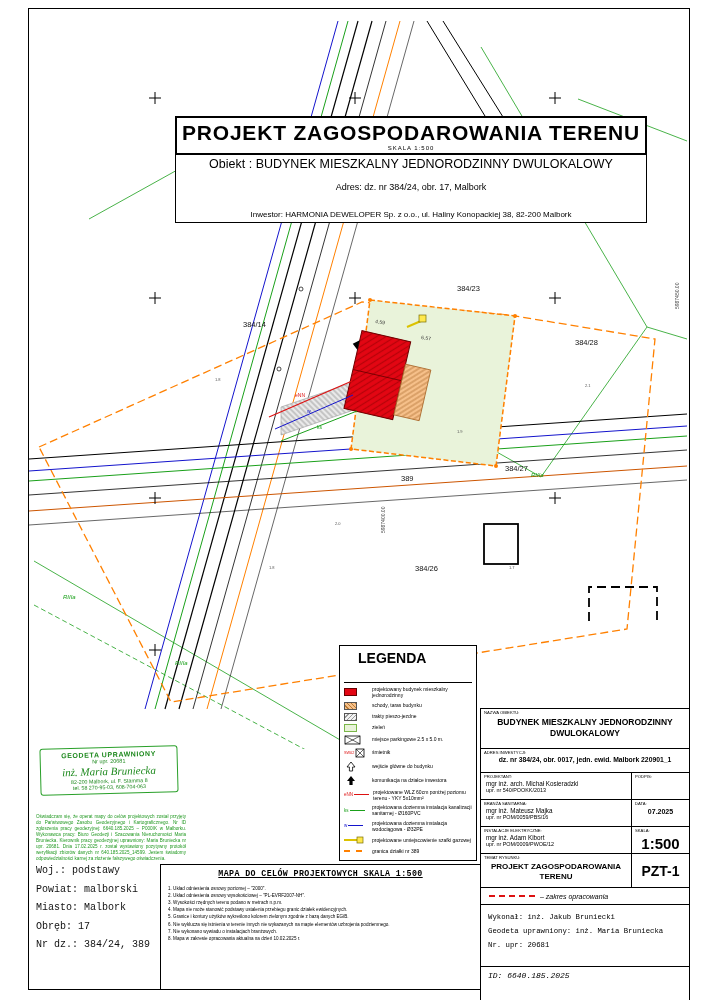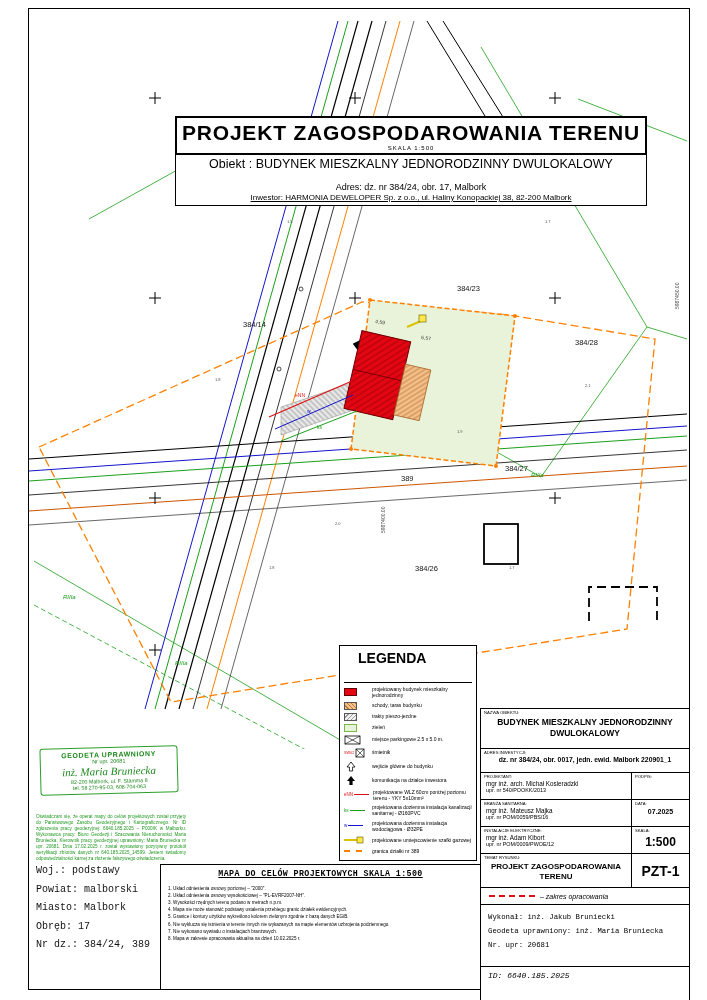--- a/index.html
+++ b/index.html
@@ -17,21 +17,21 @@
   .sh{font-size:4px;fill:#555;}
 
   
   .banner{position:absolute;left:175px;top:116px;width:472px;}
   .b1{border:2.2px solid #000;background:#fff;text-align:center;padding:3px 2px 2px;}
   .b1-title{font-size:21px;font-weight:bold;letter-spacing:.8px;white-space:nowrap;}
   .b1-scale{font-size:6px;letter-spacing:1px;}
   .b2{border:1.4px solid #000;border-top:none;background:#fff;text-align:center;padding:2px 2px 3px;}
   .b2-obj{font-size:12.5px;}
   .b2-addr{font-size:9px;margin-top:11px;}
-  .b2-inv{font-size:8px;margin-top:1px;text-decoration:underline;}
+  .b2-inv{font-size:8px;margin-top:18px;}
 
   
   .legend{position:absolute;left:339px;top:645px;width:138px;min-height:216px;border:1.6px solid #000;
           background:#fff;box-sizing:border-box;padding:3px 4px;}
   .lg-title{font-size:14px;font-weight:bold;border-bottom:1px solid #000;padding:1px 0 16px 14px;margin-bottom:3px;}
   .lg-row{display:flex;align-items:center;gap:4px;margin:3px 0;}
   .lg-sym{flex:0 0 24px;display:flex;align-items:center;justify-content:flex-start;gap:1px;}
   .lg-txt{font-size:5px;line-height:1.25;}
   .sb{width:13px;height:8px;border:1px solid #555;box-sizing:border-box;}
   .sb-bld{background:#e30613;border-color:#600;}
@@ -77,21 +77,21 @@
   .r-head{height:40px;}
   .tb-head-text{font-weight:bold;font-size:8.5px;text-align:center;line-height:1.3;padding-top:2px;}
   .r-loc{height:24px;}
   .tb-loc-text{font-weight:bold;font-size:6.8px;text-align:center;padding-top:1px;}
   .r-person{height:27px;display:flex;}
   .pl{flex:1;}
   .pname{font-size:6.3px;padding-left:5px;margin-top:1px;}
   .pupr{font-size:5.4px;padding-left:5px;}
   .pr{width:58px;border-left:1px solid #000;text-align:center;box-sizing:border-box;}
   .pval{font-weight:bold;font-size:7px;margin-top:2px;}
-  .pval.big{font-size:12px;}
+  .pval.big{font-size:15px;}
   .r-title{height:34px;display:flex;}
   .tl{flex:1;}
   .dtitle{font-weight:bold;font-size:8px;text-align:center;line-height:1.25;padding:2px 6px 0;}
   .trc{width:58px;border-left:1px solid #000;box-sizing:border-box;display:flex;align-items:center;justify-content:center;}
   .dno{font-weight:bold;font-size:14px;}
   .r-scope{height:17px;display:flex;align-items:center;gap:5px;padding:0 8px;}
   .scope-line{width:46px;border-top:2px dashed #dd1111;}
   .scope-txt{font-style:italic;font-size:7px;}
   .r-made{height:62px;font-family:"Liberation Mono",monospace;font-size:7.3px;line-height:1.95;padding:5px 7px;}
   .r-id{height:19px;font-family:"Liberation Mono",monospace;font-style:italic;font-size:8px;padding:4px 7px;box-sizing:border-box;}

